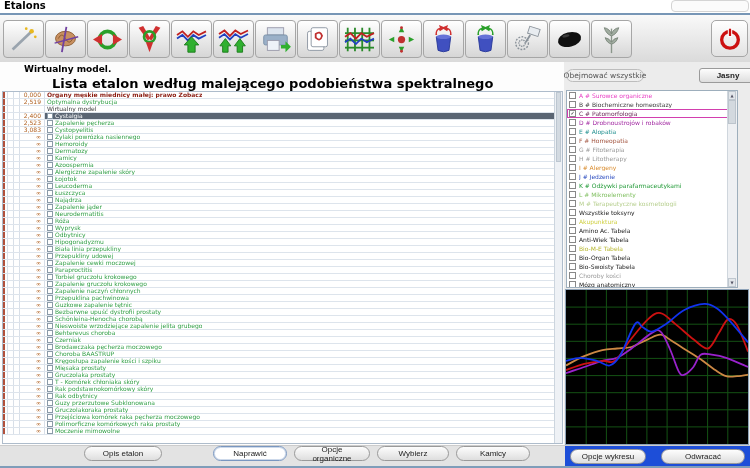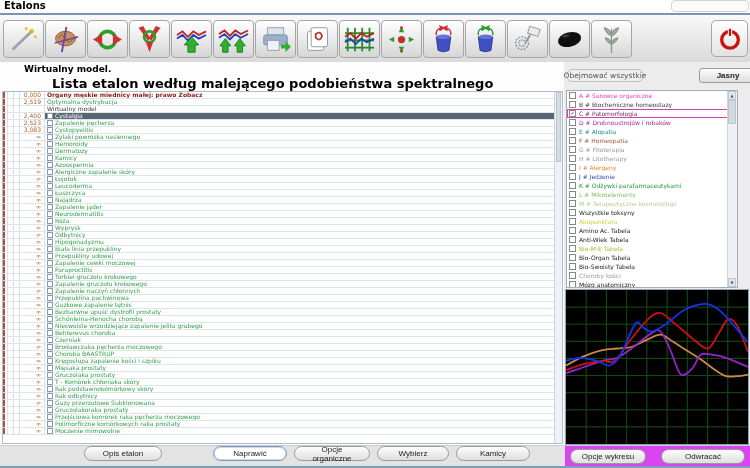--- a/index.html
+++ b/index.html
@@ -39,21 +39,21 @@
   .lrow.green .clbl{color:#2f9e44;}
   .lrow.header .clbl{color:#8b1d12;font-weight:bold;text-decoration:underline;}
   .lrow.plain .clbl{color:#3a3a3a;}
   .lrow.selected .cwrap{background:#5a6573;}
   .lrow.selected .clbl{color:#ffffff;}
   .mlist-scroll{position:absolute;right:0;top:0;bottom:0;width:7px;background:#eef1f5;border-left:1px solid #ccd5de;}
   .mlist-thumb{position:absolute;top:0;left:1px;width:5px;height:70px;background:#d3dae1;border:1px solid #bcc6d0;box-sizing:border-box;}
   
   .bbar-left{position:absolute;left:0;top:445px;width:565px;height:30px;background:#e3e3e3;
        border-top:1px solid #cccccc;display:flex;align-items:flex-start;padding-left:84px;gap:7px;box-sizing:border-box;}
-  .bbar-right{position:absolute;left:565px;top:445px;width:185px;height:21px;background:#d946ef;
+  .bbar-right{position:absolute;left:565px;top:445px;width:185px;height:21px;background:#1d4ed8;
        border-top:1px solid #cccccc;display:flex;align-items:center;justify-content:space-between;
        padding:0 5px;box-sizing:border-box;}
   .pbtn{height:15px;box-sizing:border-box;border:1px solid #9a9a9a;border-radius:8px;
        background:linear-gradient(#fdfdfd,#dedede);font-size:8px;color:#222;display:flex;
        align-items:center;justify-content:center;padding:0 6px;}
   .pbtn.focus{background:#ffffff;border-color:#7a97c0;box-shadow:0 0 0 1px #cdd9ea inset;margin-left:44px;}
   
   .inc-pill{position:absolute;left:566px;top:69px;width:78px;height:13px;box-sizing:border-box;
        border:1px solid #bdbdbd;border-radius:7px;background:#efefef;color:#555;font-size:7.5px;
        display:flex;align-items:center;justify-content:center;white-space:nowrap;}

